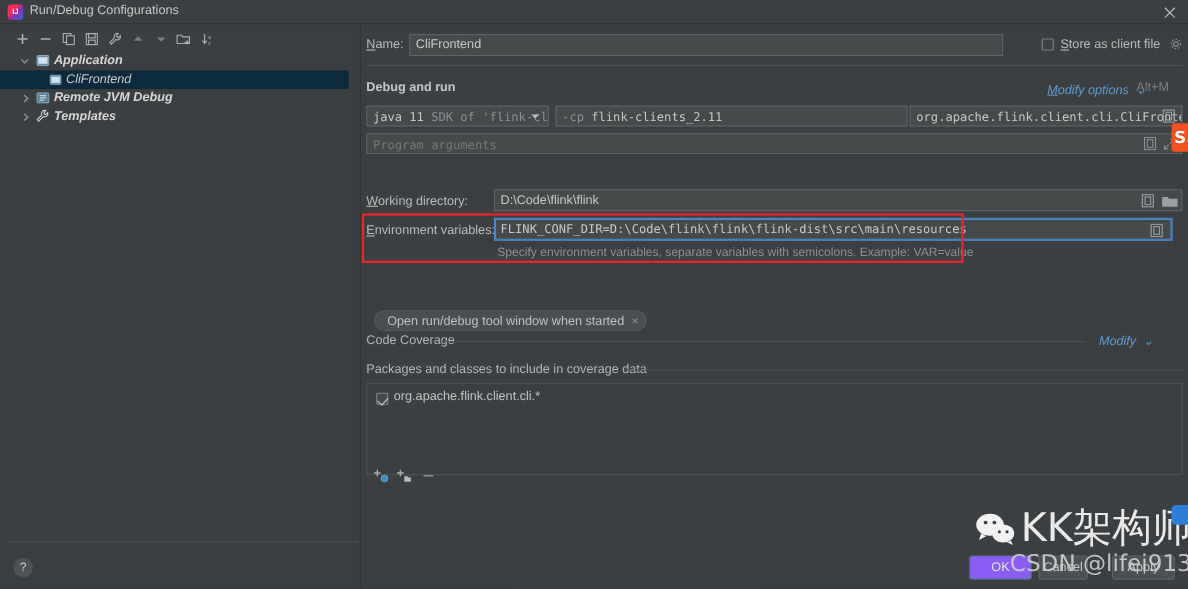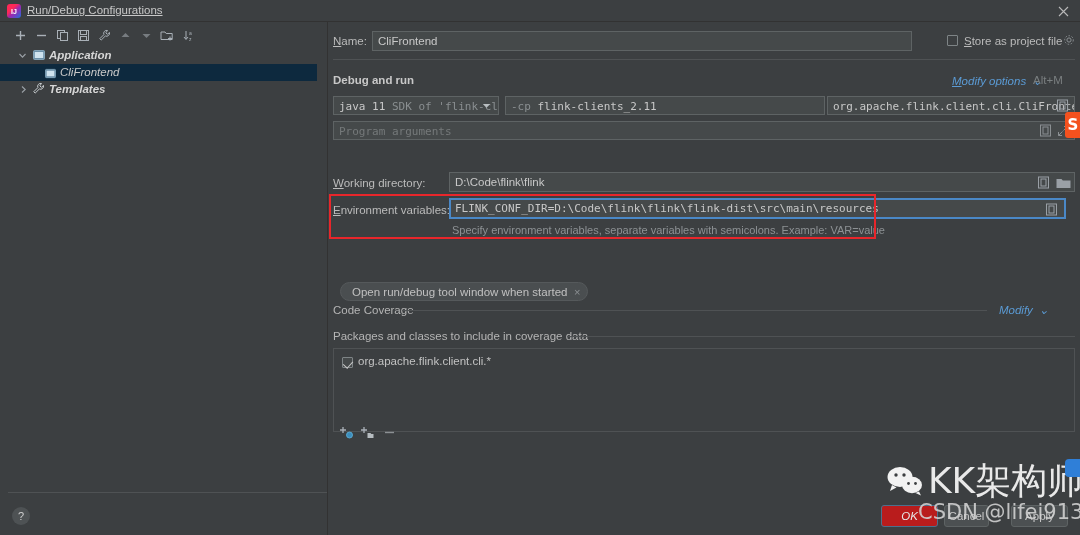--- a/index.html
+++ b/index.html
@@ -28,21 +28,21 @@
     border-radius: 3px;
     background: linear-gradient(135deg,#fe2857 0%,#fe2857 35%,#9c27b0 55%,#1f6fe0 100%);
     display: flex; align-items: center; justify-content: center;
   }
   .title-logo span {
     color: #ffffff; font-size: 7px; font-weight: bold;
     font-family: "Liberation Sans", sans-serif; line-height: 1;
   }
   .title-text {
     position: absolute; left: 27px; top: 4px;
-    font-size: 11.5px; color: #c8c8c8; text-decoration: underline;
+    font-size: 11.5px; color: #c8c8c8;
   }
   .win-close {
     position: absolute; right: 9px; top: 3px;
     width: 16px; height: 16px;
     display: flex; align-items: center; justify-content: center;
     color: #b9b9b9; font-size: 14px; line-height: 1;
   }
 
   
   .left-toolbar {
@@ -174,21 +174,21 @@
     pointer-events: none;
   }
 
   
   .btn {
     position: absolute; height: 22px; line-height: 20px;
     border: 1px solid #5e6364; border-radius: 3px;
     background: #4c5052; color: #c8c8c8;
     font-size: 11.5px; text-align: center;
   }
-  .btn.primary { background: #b91c1c; border-color: #4c708c; color: #e6e6e6; font-style: italic; }
+  .btn.primary { background: #8b5cf6; border-color: #4c708c; color: #e6e6e6; }
 
   
   .wm-wechat {
     position: absolute; left: 886px; top: 466px; width: 38px; height: 30px;
   }
   .wm-name {
     position: absolute; left: 928px; top: 466px;
     color: #e9e9e9; font-size: 36px; line-height: 30px;
     font-family: "DejaVu Sans", sans-serif;
     white-space: nowrap;
@@ -306,27 +306,41 @@
     <div class="tree-row selected" style="height:17px;margin-left:-10px;padding-left:0">
       <span class="tree-icon" style="left:45px;top:3px">
         <svg width="11" height="11" viewBox="0 0 12 12">
           <rect x="0.5" y="1.5" width="11" height="9" rx="1" fill="#6b8fa8" stroke="#8fb3c9" stroke-width="0.8"></rect>
           <rect x="1.8" y="3" width="8.4" height="6" fill="#cfe3ef"></rect>
         </svg>
       </span>
       <span class="tree-label" style="left:60px">CliFrontend</span>
     </div>
 
-
     <div class="tree-row bold" style="height:17px">
       <span class="tw" style="left:9px;top:4px">
         <svg width="9" height="9" viewBox="0 0 9 9">
             <path d="M3 1.5 L6.2 4.5 L3 7.5" stroke="#9aa0a6" stroke-width="1.1" fill="none"></path>
           </svg>
       </span>
+      <span class="tree-icon" style="left:23px">
+        <svg width="12" height="12" viewBox="0 0 12 12">
+          <rect x="0.5" y="1.5" width="11" height="9" rx="1" fill="#5c7f96" stroke="#93b6ca" stroke-width="0.8"></rect>
+          <path d="M3 4 h6 M3 6 h6 M3 8 h4" stroke="#dceaf2" stroke-width="0.9"></path>
+        </svg>
+      </span>
+      <span class="tree-label" style="left:39px">Remote JVM Debug</span>
+    </div>
+
+    <div class="tree-row bold" style="height:17px">
+      <span class="tw" style="left:9px;top:4px">
+        <svg width="9" height="9" viewBox="0 0 9 9">
+            <path d="M3 1.5 L6.2 4.5 L3 7.5" stroke="#9aa0a6" stroke-width="1.1" fill="none"></path>
+          </svg>
+      </span>
       <span class="tree-icon" style="left:22px;top:1px">
         <svg width="13" height="13" viewBox="0 0 13 13">
           <path d="M9.5 1.5 a3 3 0 0 0 -3.6 4.1 L1.8 9.7 l1.4 1.4 l4.1 -4.1 a3 3 0 0 0 4.1 -3.6 l-2 2 l-1.6 -1.6 z" fill="none" stroke="#c9ced1" stroke-width="1"></path>
         </svg>
       </span>
       <span class="tree-label" style="left:39px">Templates</span>
     </div>
   </div>
 
   <div class="left-box-border"></div>
@@ -334,21 +348,21 @@
 
   <div class="content">
 
     <div class="field-label" style="left:6px; top:13px;">
       <span class="mn">N</span><span>ame:</span>
     </div>
     <div class="input" style="left:45px; top:9px; width:540px; height:20px;">CliFrontend</div>
 
     <div class="checkbox-sq" style="left:620px; top:13px;"></div>
     <div class="field-label" style="left:637px; top:13px;">
-      <span class="mn">S</span><span>tore as project file</span>
+      <span class="mn">S</span><span>tore as client file</span>
     </div>
     <div class="icon-btn" style="left:736px; top:12px; width:12px; height:12px;">
       <svg width="12" height="12" viewBox="0 0 12 12">
         <circle cx="6" cy="6" r="2.1" fill="none" stroke="#8b9093" stroke-width="1"></circle>
         <circle cx="6" cy="6" r="4.3" fill="none" stroke="#8b9093" stroke-width="1" stroke-dasharray="1.6 1.6"></circle>
       </svg>
     </div>
 
     <div class="sep-line" style="left:6px; top:37px; width:742px;"></div>
 

